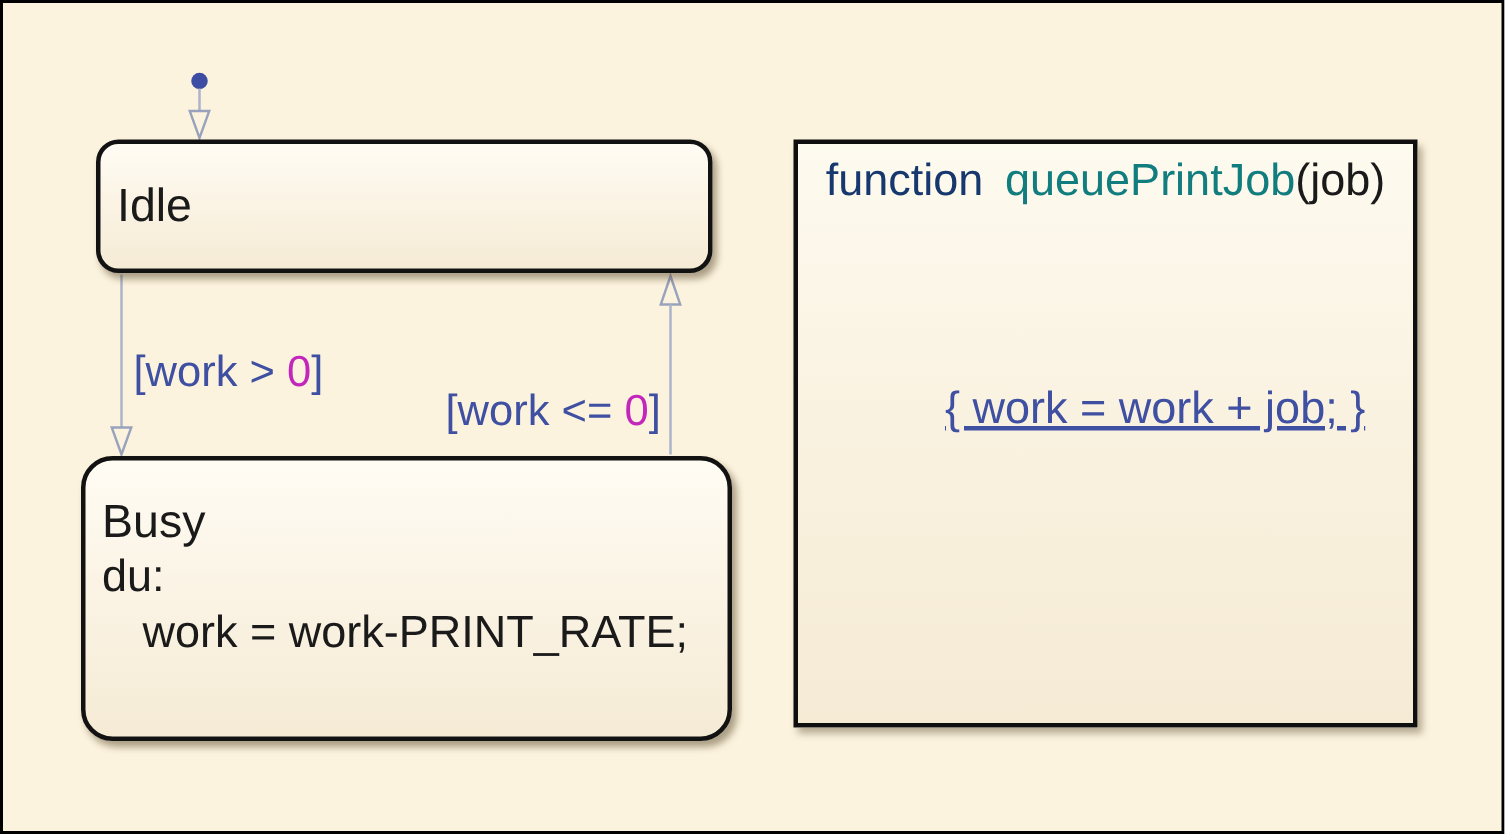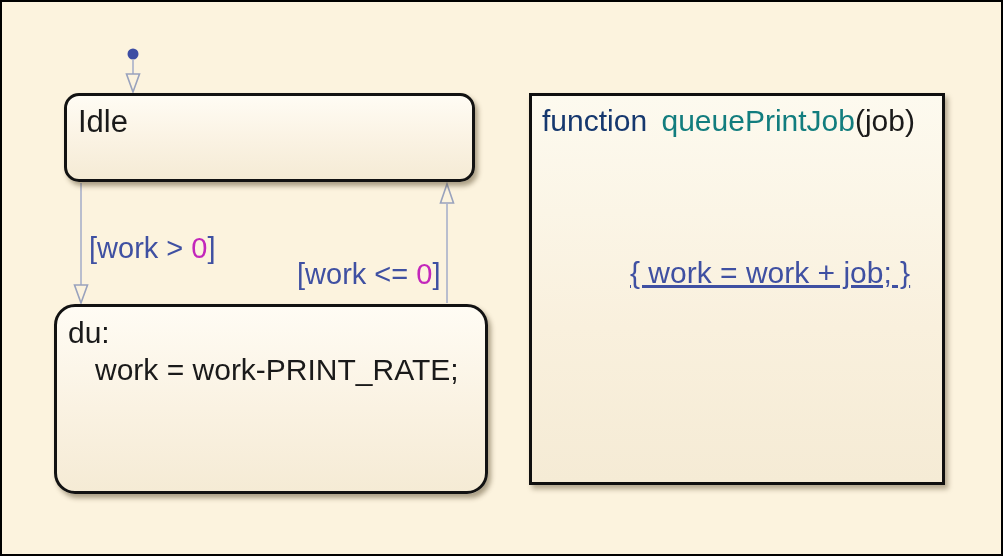--- a/index.html
+++ b/index.html
@@ -16,30 +16,31 @@
   .state{
     position:absolute;
     box-sizing:border-box;
     border:3px solid #121212;
     background:linear-gradient(180deg,#fffcf4 0%,#faf2e2 55%,#f5ebd5 100%);
     box-shadow:3px 4px 5px rgba(70,55,25,.45);
     color:#1a1a1a;
   }
   .state-idle{left:62px;top:91px;width:411px;height:89px;border-radius:15px;}
   .state-busy{left:52px;top:302px;width:434px;height:190px;border-radius:21px;}
-  .state-pad{padding:7px 11px;}
+  .state-pad{padding:22px 11px;}
   .state-title{font-size:31px;line-height:37px;white-space:nowrap;}
   .code-line{font-size:30px;line-height:37px;white-space:nowrap;}
   .indent{padding-left:27px;}
   .function-box{
     position:absolute;left:527px;top:91px;width:416px;height:392px;
     box-sizing:border-box;
     border:3px solid #0f0f0f;
     background:linear-gradient(180deg,#fdfaef 0%,#f9f0dd 60%,#f5ebd5 100%);
     box-shadow:3px 4px 5px rgba(70,55,25,.4);
+    text-align:center;
   }
   .fn-title{padding:7px 10px;font-size:30px;line-height:36px;white-space:nowrap;}
   .kw{color:#16386e;}
   .fname{color:#127d7e;margin-left:0.48em;}
   .fargs{color:#1a1a1a;}
   .tlabel{
     position:absolute;
     font-size:29px;line-height:33px;
     color:#3f50a2;white-space:nowrap;
   }
@@ -79,20 +80,21 @@
   </svg>
 
   <div class="state state-idle">
     <div class="state-pad">
       <div class="state-title">Idle</div>
     </div>
   </div>
 
   <div class="state state-busy">
     <div class="state-pad">
+      <div class="state-title">Busy</div>
       <div class="code-line">du:</div>
       <div class="code-line indent">work = work-PRINT_RATE;</div>
     </div>
   </div>
 
   <div class="function-box">
     <div class="fn-title">
       <span class="kw">function</span><span class="fname">queuePrintJob</span><span class="fargs">(job)</span>
     </div>
   </div>

